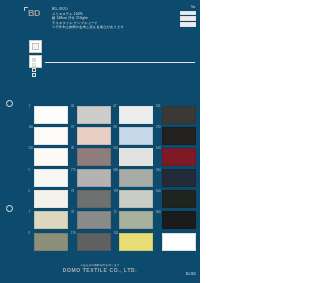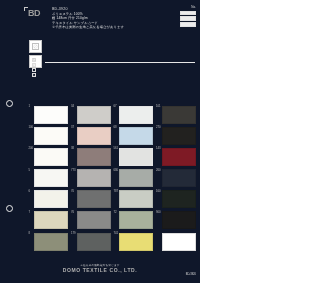--- a/index.html
+++ b/index.html
@@ -4,21 +4,21 @@
 <style>
   html,body{margin:0;padding:0;}
   body{
     width:200px;height:283px;
     background:#ffffff;
     font-family:"Liberation Sans", sans-serif;
     position:relative;
     overflow:hidden;
     color:#d8d8d8;
   }
-  .page{position:absolute;inset:0;background:#0f172a;}
+  .page{position:absolute;inset:0;background:#0c4a6e;}
 
   
   .header{position:absolute;left:0;top:0;width:200px;height:72px;}
   .logo{
     position:absolute;left:28px;top:8px;
     font-size:9px;font-weight:bold;letter-spacing:-0.5px;
     color:#9a9a9a;
     font-family:"Liberation Sans", sans-serif;
   }
   .logo-mark{

